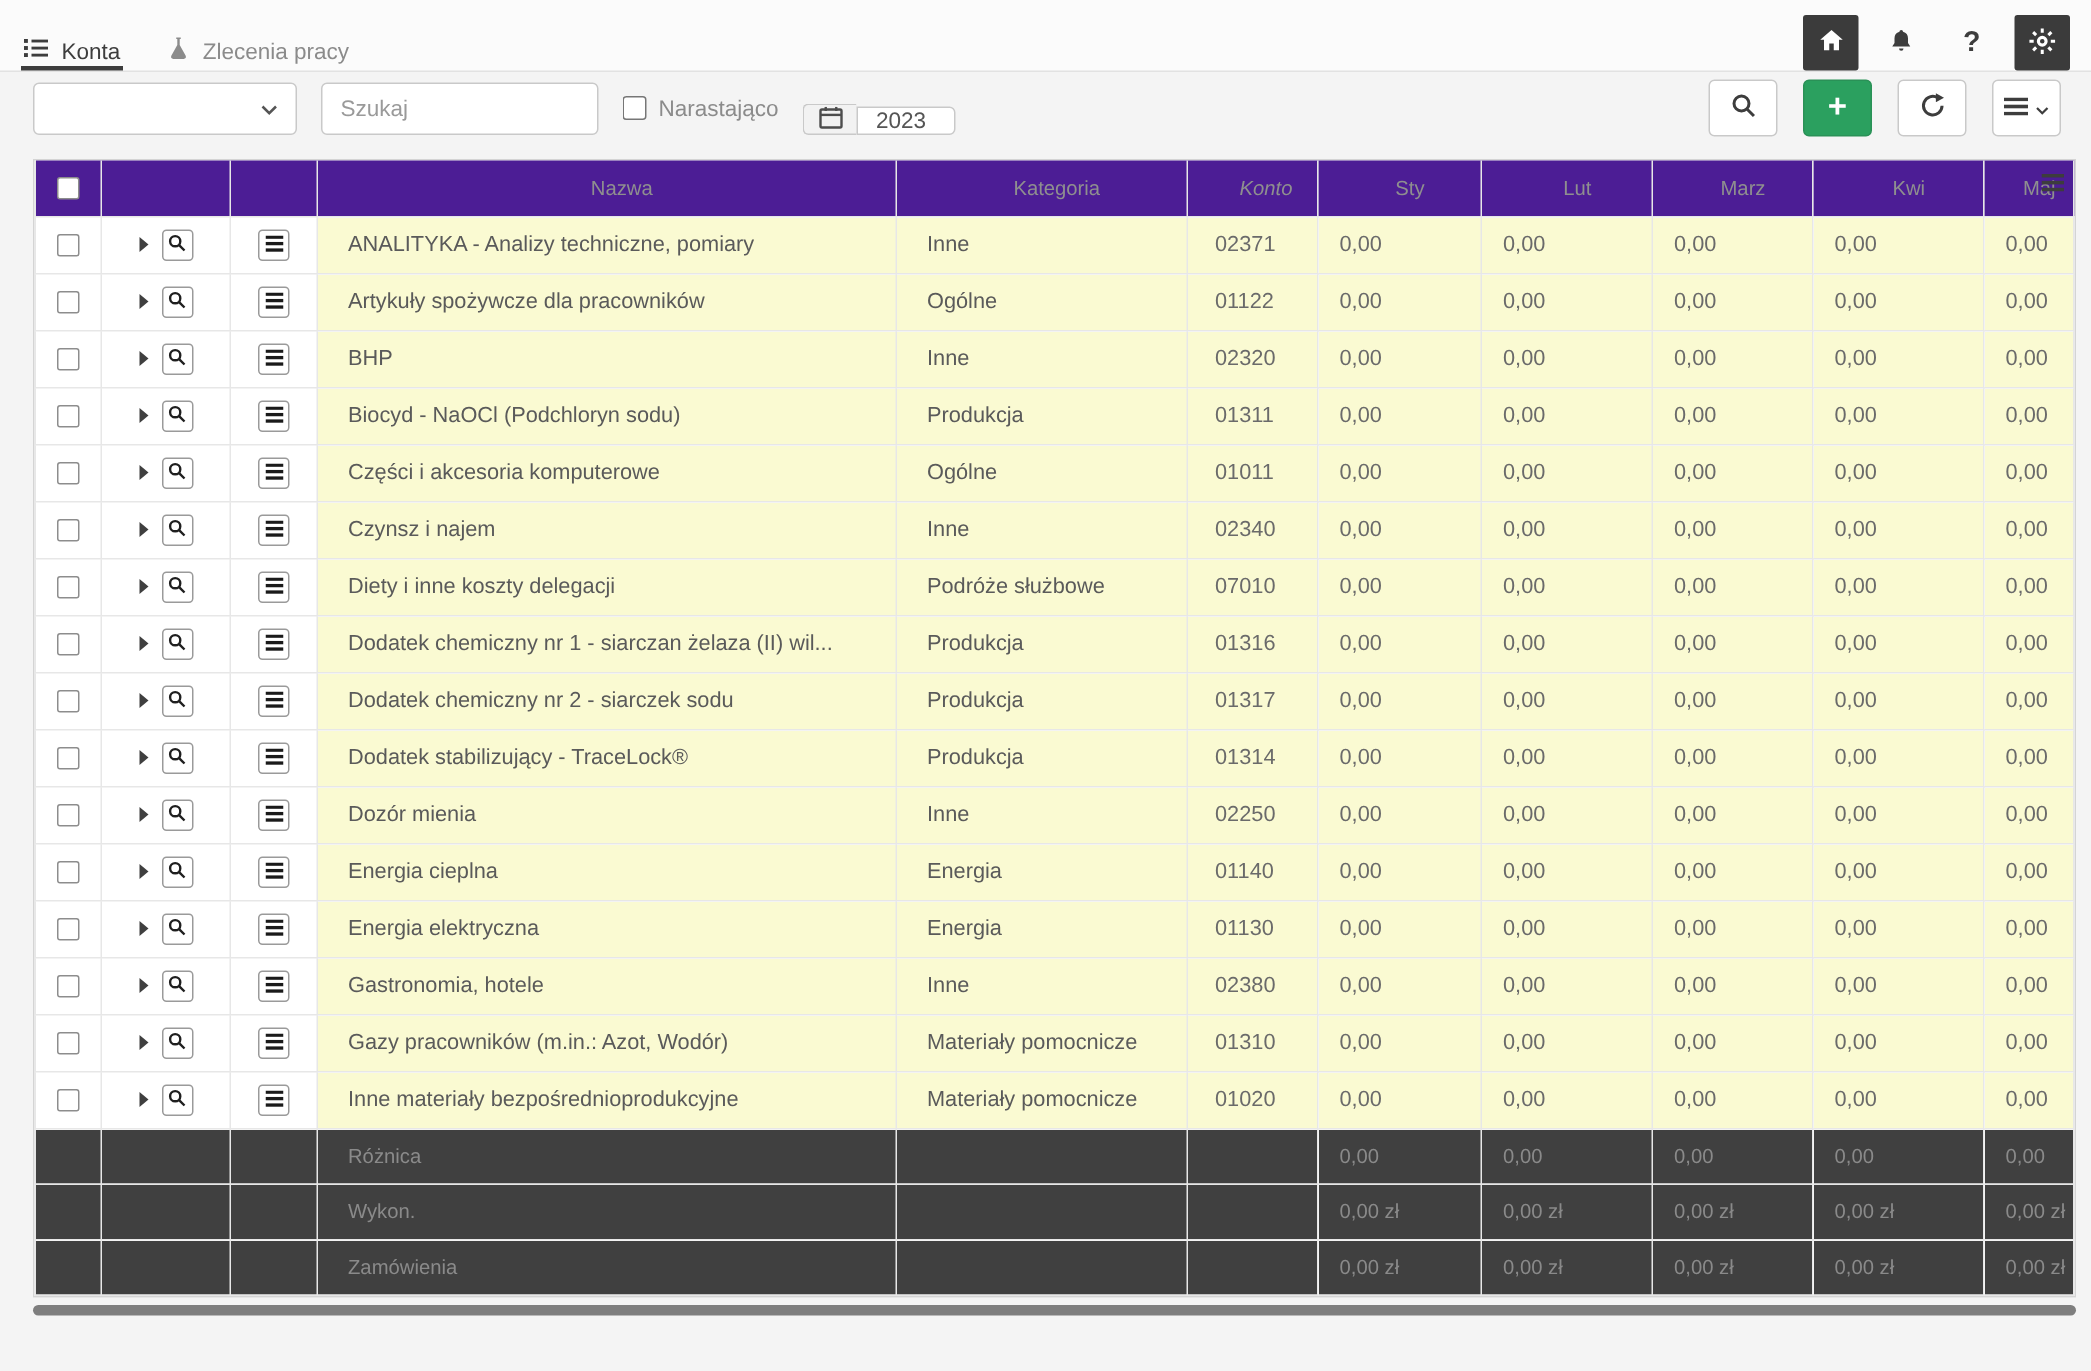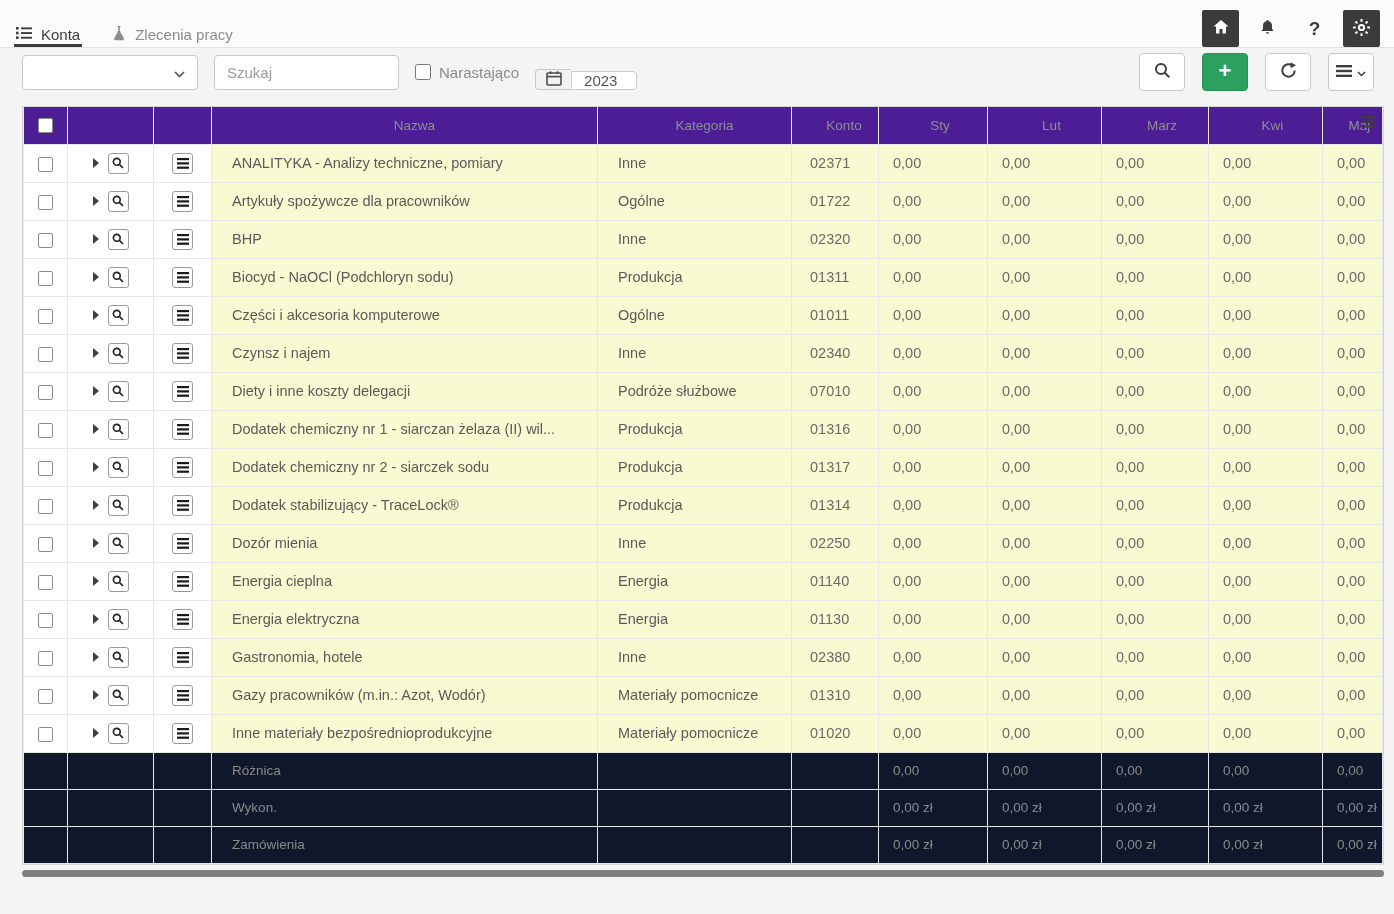--- a/index.html
+++ b/index.html
@@ -68,38 +68,38 @@
     height:37px; font-weight:normal; color:#8f8f8f; text-align:center;
     border:1px solid #e7e7e7; border-top:none; background:#4c1d95; font-size:13.5px;
   }
   td { height:37px; border:1px solid #e7e7e7; background:#fff; overflow:hidden; white-space:nowrap; }
   td.y { background:#fafad2; }
   .c-name  { padding-left:20px; color:#5a5a5a; font-size:14.5px; text-overflow:ellipsis; }
   .c-kat   { padding-left:20px; color:#5a5a5a; font-size:14.5px; }
   .c-konto { padding-left:18px; color:#6a6a6a; font-size:14.5px; }
   .c-val   { padding-left:14px; color:#6a6a6a; font-size:14.5px; }
   th.h-name, th.h-kat { padding-left:20px; }
-  th.h-konto { padding-left:18px; }
+  th.h-konto { padding-left:18px;font-style:italic; }
   th.h-val { padding-left:14px;margin-left:28px; }
   td.center { text-align:center; }
   .cb {
     display:inline-block; width:15px; height:15px; border:1px solid #8d8d8d;
     border-radius:2px; background:#fff; vertical-align:middle; cursor:pointer;
   }
   .toolscell { display:flex; align-items:center; justify-content:center; gap:9px; height:37px; border:none; }
   .arr {
     width:0; height:0; border-left:6px solid #3f3f3f;
     border-top:5px solid transparent; border-bottom:5px solid transparent;
     display:inline-block; cursor:pointer;
   }
   .minibtn {
     width:21px; height:21px; border:1px solid #9a9a9a; border-radius:3px; background:#fff;
     display:inline-flex; align-items:center; justify-content:center; cursor:pointer;
   }
-  tr.frow td { background:#0f172a; color:#8a8a8a; font-size:13.5px; }
+  tr.frow td { background:#404040; color:#8a8a8a; font-size:13.5px; }
   tr.frow .c-name { color:#8a8a8a; font-size:13.5px; }
   tr.frow .c-val { color:#8a8a8a; font-size:13.5px; }
   .colmenu {
     position:absolute; top:9px; right:7px; cursor:pointer; line-height:0;
   }
   
   .hscroll { margin:4px 10px 0 22px; height:9px; position:relative; }
   .hscroll .thumb { position:absolute; left:0; top:1px; height:7px; width:100%; background:#7e7e7e; border-radius:4px; cursor:pointer; }
 </style>
 </head>
@@ -297,21 +297,21 @@
               <span><svg width="12" height="11" viewBox="0 0 12 11">
                   <g fill="#1a1a1a">
                     <rect y="0" width="12" height="2.2"></rect>
                     <rect y="4.3" width="12" height="2.2"></rect>
                     <rect y="8.6" width="12" height="2.2"></rect>
                   </g>
                 </svg></span>
             </span></td>
           <td class="y c-name">Artykuły spożywcze dla pracowników</td>
           <td class="y c-kat">Ogólne</td>
-          <td class="y c-konto">01722</td>
+          <td class="y c-konto">01122</td>
           <td class="y c-val">0,00</td>
           <td class="y c-val">0,00</td>
           <td class="y c-val">0,00</td>
           <td class="y c-val">0,00</td>
           <td class="y c-val">0,00</td>
         </tr>
         <tr>
           <td class="center"><span class="cb"></span></td>
           <td>
             <div class="toolscell">

